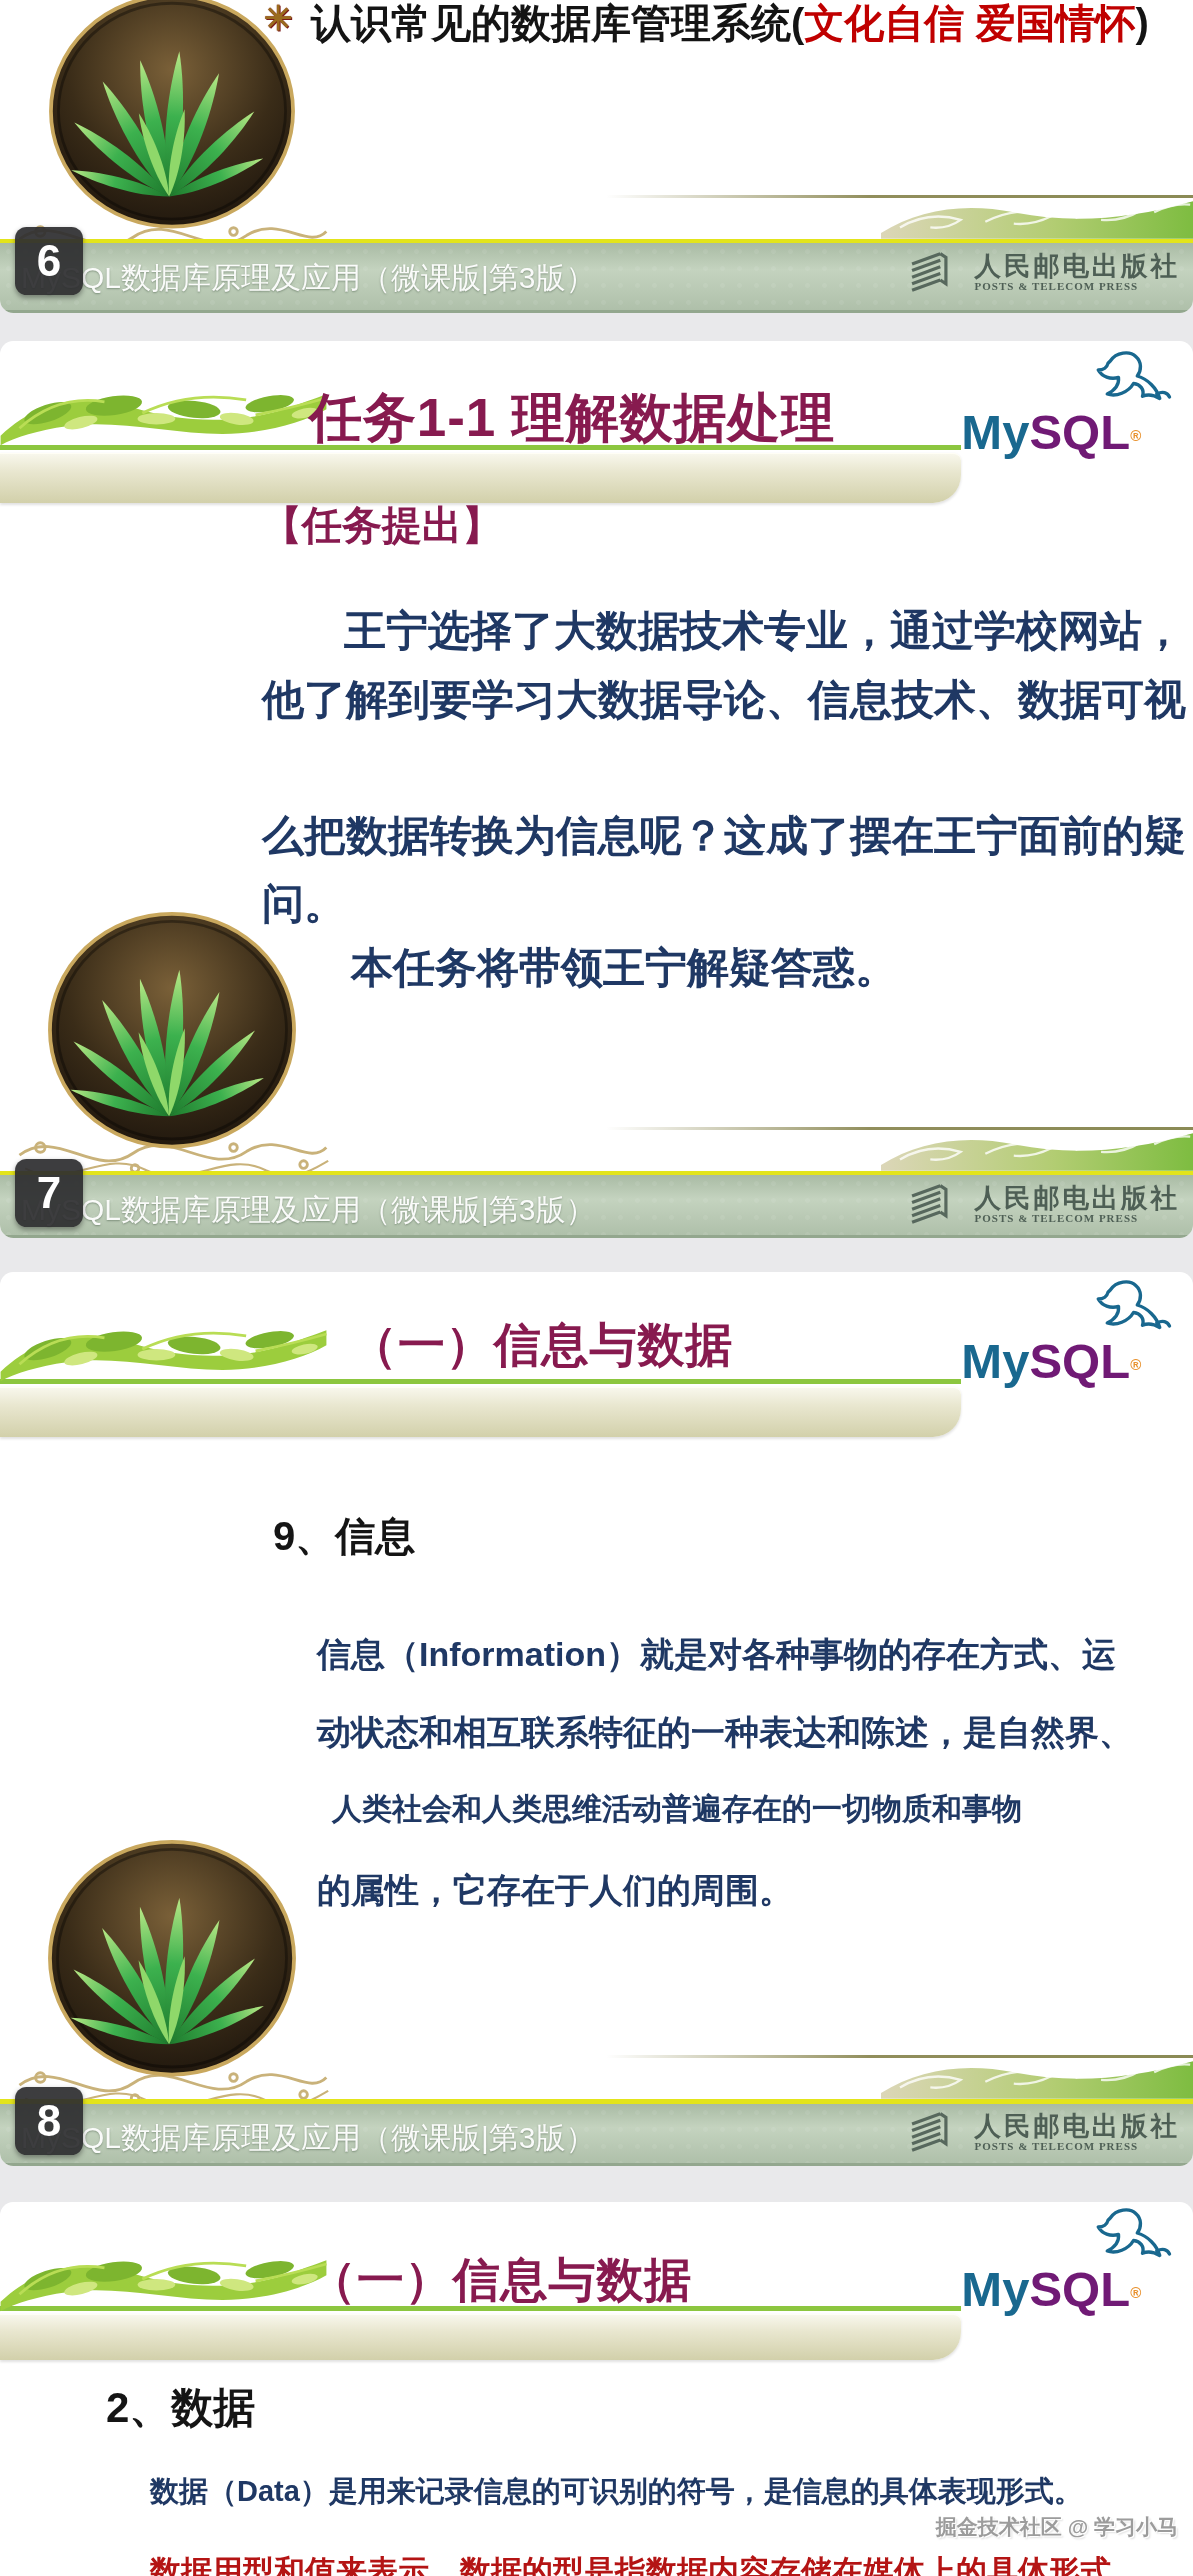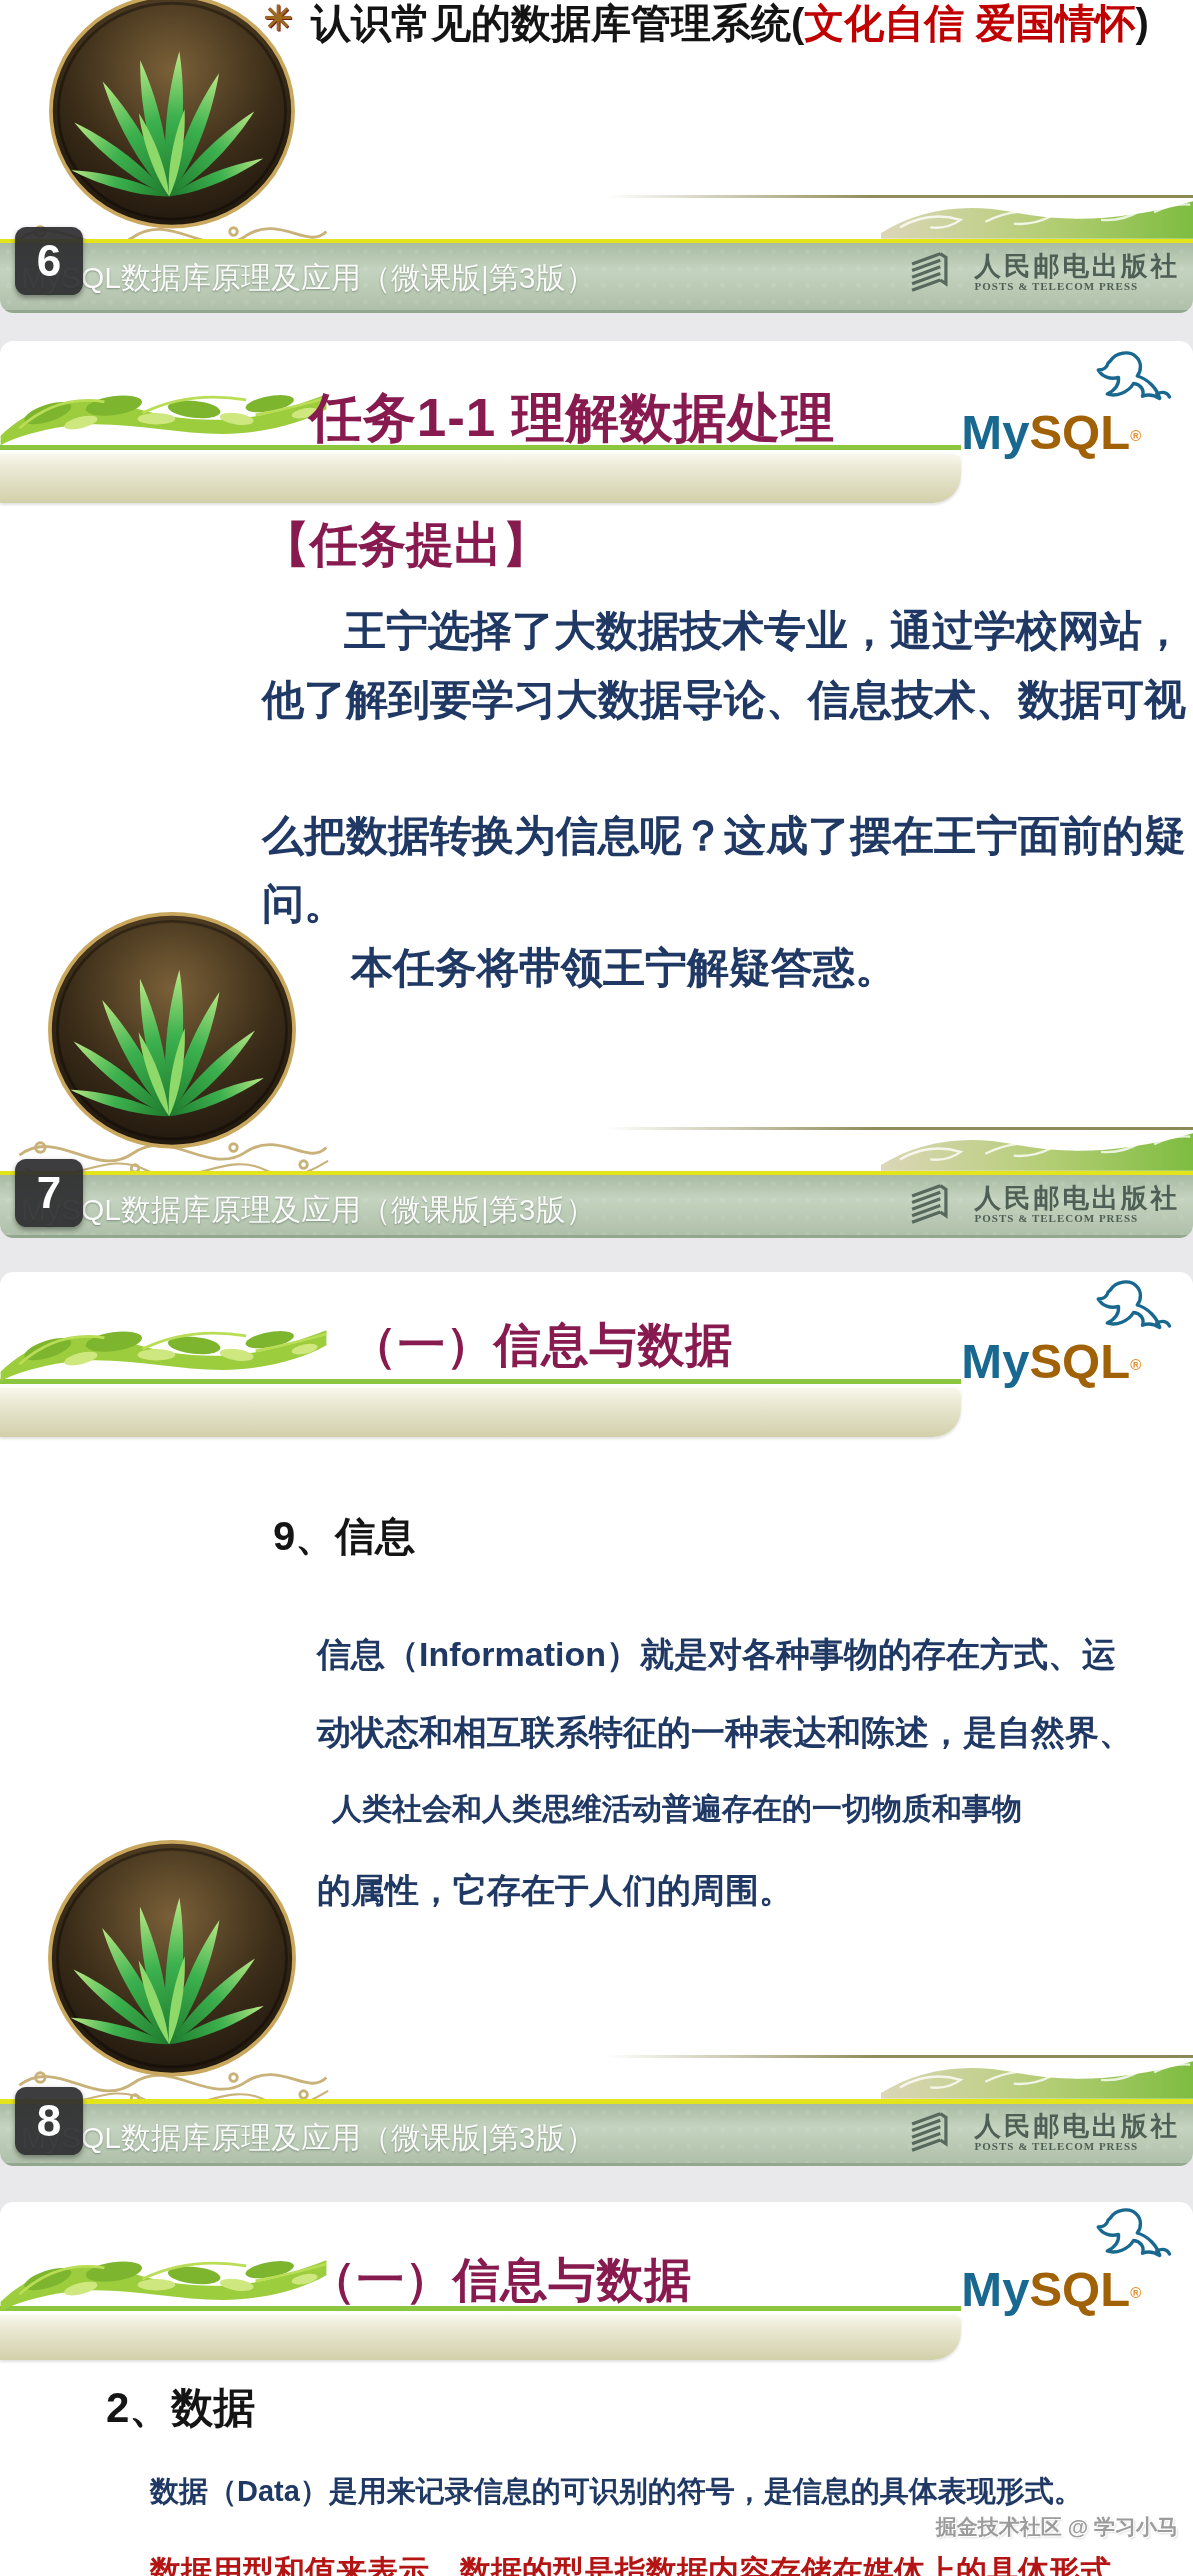--- a/index.html
+++ b/index.html
@@ -18,21 +18,21 @@
   .band{
     width:961px;height:49px;left:0;
     background:linear-gradient(180deg,#f8f7ec,#e9e7d0 35%,#d2d0aa);
     border-radius:0 7.6px 28px 0;
     box-shadow:0 1.9px 2.8px rgba(0,0,0,.12);
     border-top:1.9px solid #fffef5;
   }
   .mysql-logo{width:227px;height:112px;}
   .mysql-text{font-size:49px;font-weight:800;letter-spacing:0;line-height:1;}
   .mysql-my{color:#19688f;}
-  .mysql-sql{color:#a16207;}
+  .mysql-sql{color:#701a75;}
   .mysql-reg{font-size:15px;color:#e8912d;vertical-align:7.6px;font-weight:700;}
 
   
   .navy{color:#1f3864;font-weight:600;}
   .heading-black{color:#151515;font-weight:700;}
   .maroon{color:#871a4f;font-weight:800;}
   .red{color:#c00000;}
 
   
   .footer-line{left:0;right:0;height:4.7px;background:#e3e41b;z-index:3;}
@@ -178,21 +178,21 @@
       <g fill="none" stroke="#19688f" stroke-width="4.5" stroke-linecap="round" stroke-linejoin="round">
         <path d="M30 16 C38 4 56 2 64 10 C72 17 72 28 66 36 C80 40 92 52 96 66 C88 61 80 60 73 63 C76 54 70 47 61 46 C54 58 38 64 26 60 C36 55 42 47 41 38 C30 41 19 37 14 28 C21 28 26 24 27 19 Z"></path>
         <path d="M92 60 C100 56 106 58 109 64"></path>
       </g>
     </svg>
     <div class="abs mysql-text nowrap" style="left:0;top:59px;"><span class="mysql-my">My</span><span class="mysql-sql">SQL</span><span class="mysql-reg">®</span></div>
   </div>
   <div class="abs greenline" style="top:104px;"></div>
   <div class="abs band" style="top:112px;"></div>
 
-  <div class="abs maroon nowrap" style="left:262px;top:157px;font-size:48px;margin-top:15px;">【任务提出】</div>
+  <div class="abs maroon nowrap" style="left:262px;top:157px;font-size:40px;">【任务提出】</div>
 
   <div class="abs navy nowrap" style="left:344px;top:262px;font-size:42px;">王宁选择了大数据技术专业，通过学校网站，</div>
   <div class="abs navy nowrap" style="left:262px;top:331px;font-size:42px;">他了解到要学习大数据导论、信息技术、数据可视</div>
   <div class="abs navy nowrap" style="left:262px;top:467px;font-size:42px;">么把数据转换为信息呢？这成了摆在王宁面前的疑</div>
   <div class="abs navy nowrap" style="left:262px;top:535px;font-size:42px;">问。</div>
   <div class="abs navy nowrap" style="left:351px;top:599px;font-size:42px;">本任务将带领王宁解疑答惑。</div>
 
   <svg class="abs z2" style="left:44px;top:569px;" width="256" height="246" viewBox="0 0 270 260">
     <ellipse cx="135" cy="127" rx="129" ry="123" fill="url(#gOval)" stroke="#c9a85e" stroke-width="4"></ellipse>
     <ellipse cx="135" cy="127" rx="121" ry="115" fill="none" stroke="rgba(0,0,0,.35)" stroke-width="3"></ellipse>

